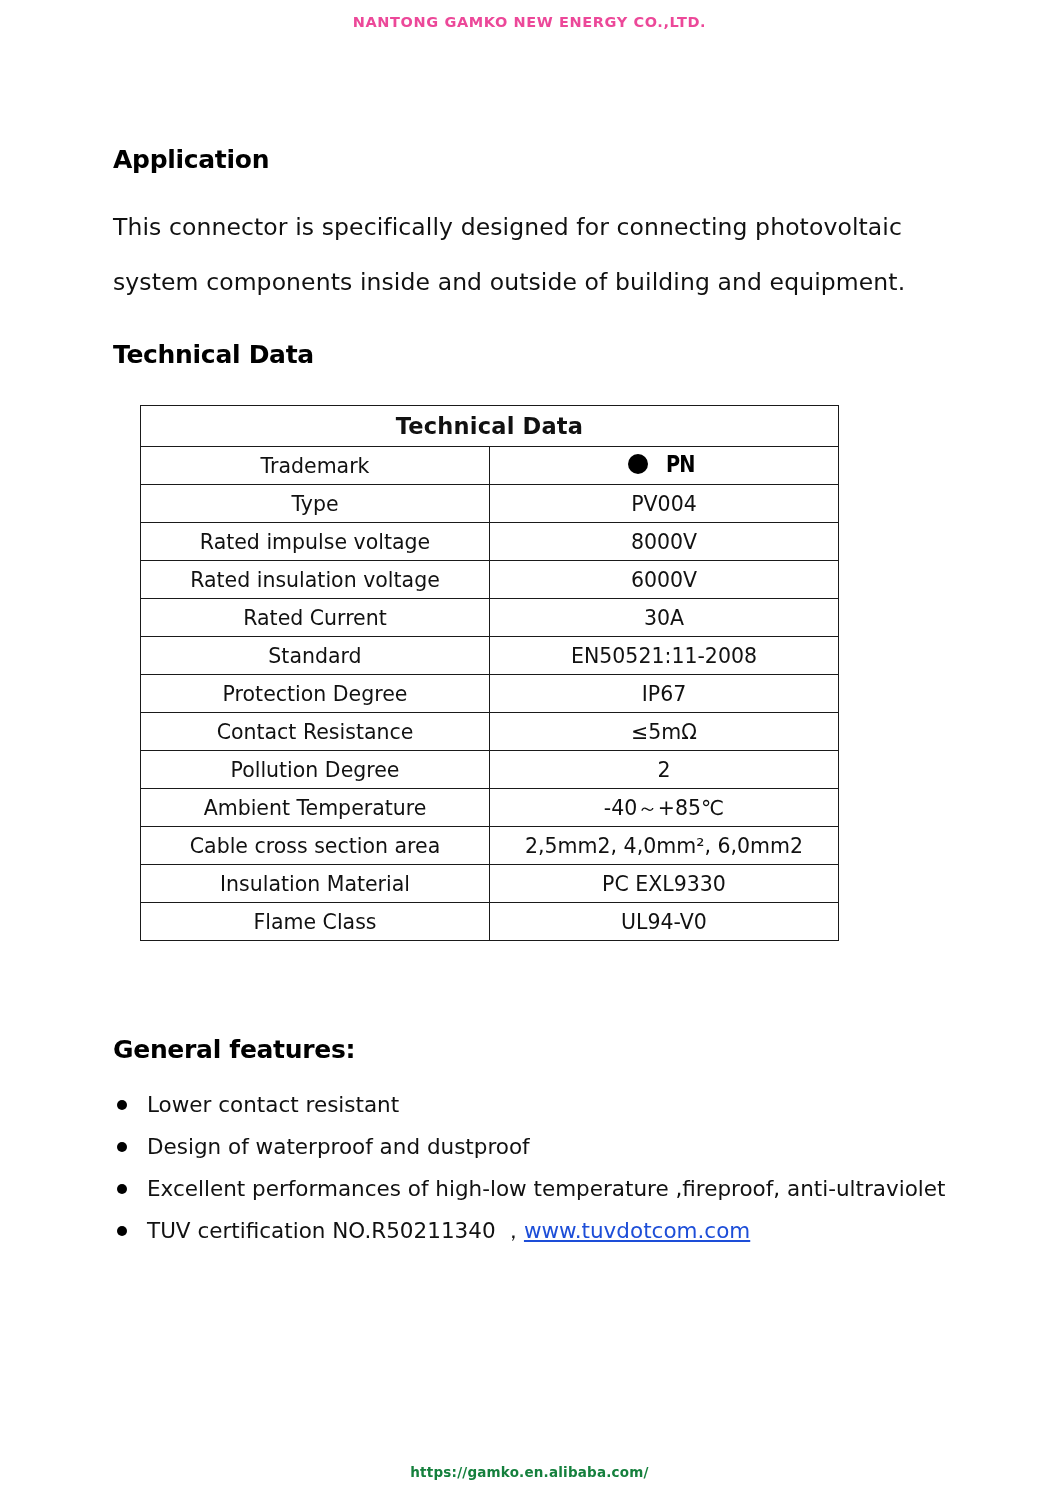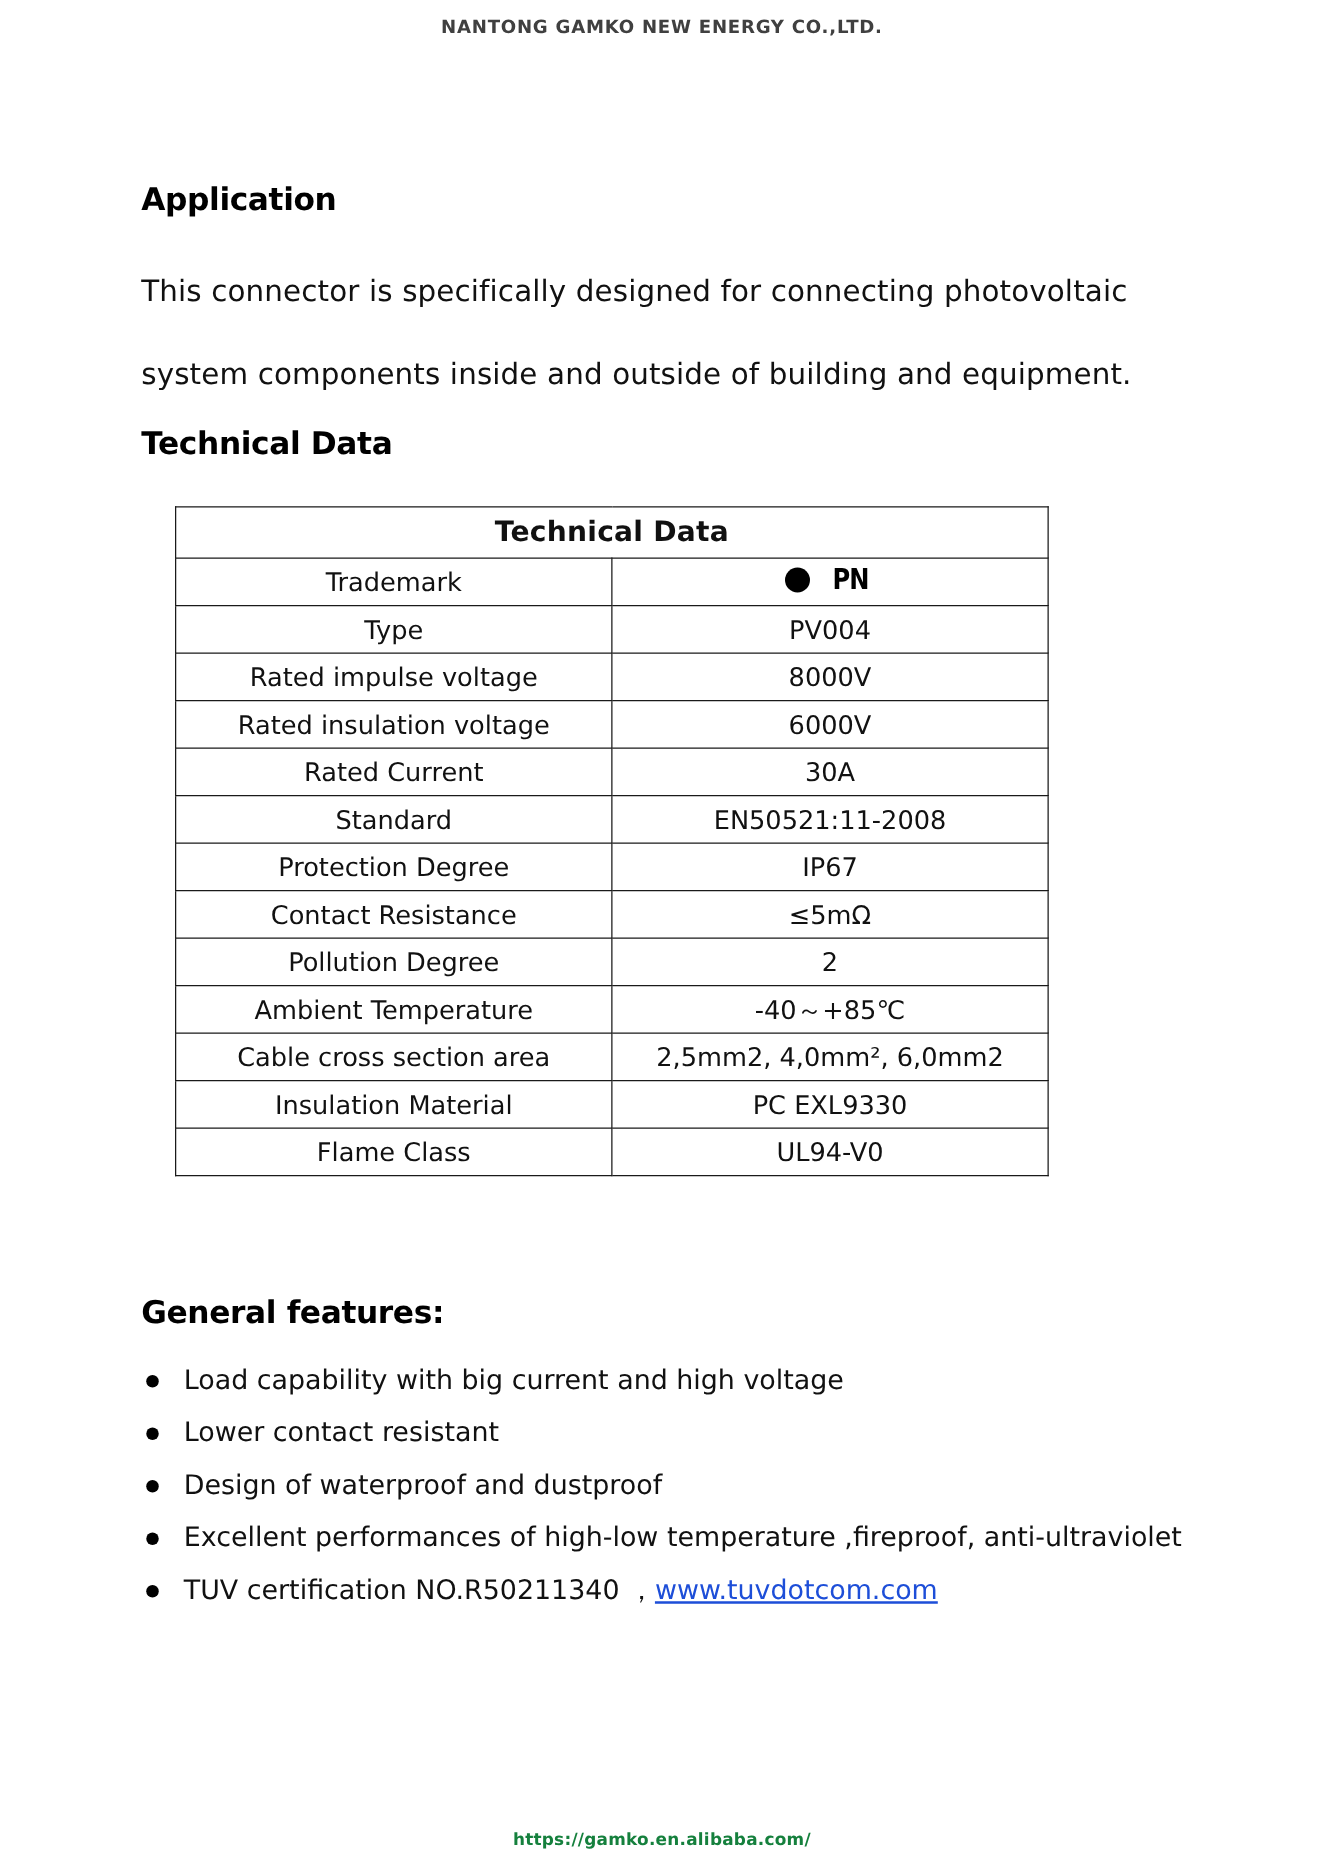--- a/index.html
+++ b/index.html
@@ -24,21 +24,21 @@
   .doc-header {
     position: absolute;
     top: 14px;
     left: 0;
     width: 1059px;
     text-align: center;
     font-family: "DejaVu Sans", sans-serif;
     font-weight: bold;
     font-size: 14.5px;
     letter-spacing: 0.6px;
-    color: #404040;
+    color: #ec4899;
   }
 
   
   .content {
     position: absolute;
     left: 113px;
     top: 0;
     width: 845px;
   }
 
@@ -56,21 +56,21 @@
   .tech-title-wrap { position: absolute; top: 341px; left: 0; }
   .gen-title-wrap  { position: absolute; top: 1036px; left: 0; }
 
   p.body-par {
     position: absolute;
     top: 200px;
     left: 0;
     width: 845px;
     margin: 0;
     font-size: 23.5px;
-    line-height: 66px;
+    line-height: 55px;
     letter-spacing: 0.1px;
     color: #111;
   }
 
   
   .table-wrap {
     position: absolute;
     left: 140px;
     top: 405px;
     width: 699px;
@@ -201,21 +201,20 @@
 
     <div class="tech-title-wrap">
       <h2 class="section-title">Technical Data </h2>
     </div>
 
     <div class="gen-title-wrap">
       <h2 class="section-title">General features:</h2>
     </div>
 
     <ul class="feature-list" id="feature-list">
-        <li><span class="dot"></span><span>Load capability with big current and high voltage</span></li>
         <li><span class="dot"></span><span>Lower contact resistant</span></li>
         <li><span class="dot"></span><span>Design of waterproof and dustproof</span></li>
         <li><span class="dot"></span><span>Excellent performances of high-low temperature ,fireproof, anti-ultraviolet</span></li>
         <li><span class="dot"></span><span>TUV certification NO.R50211340 ，</span><a class="tuv-link" href="#">www.tuvdotcom.com</a></li>
       </ul>
 
   </div>
 
   <div class="table-wrap">
     <table class="tech-table">

